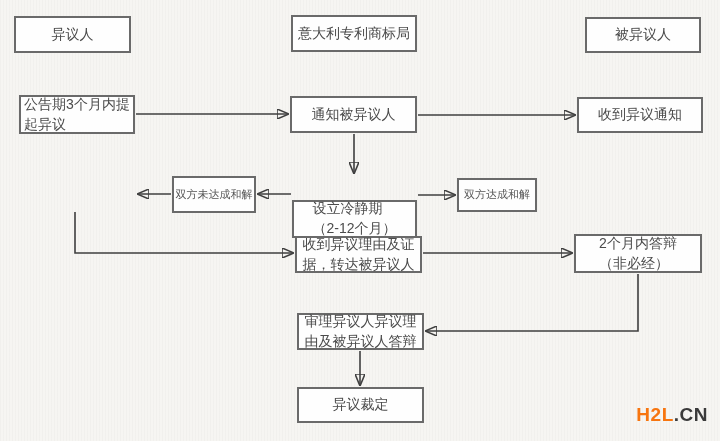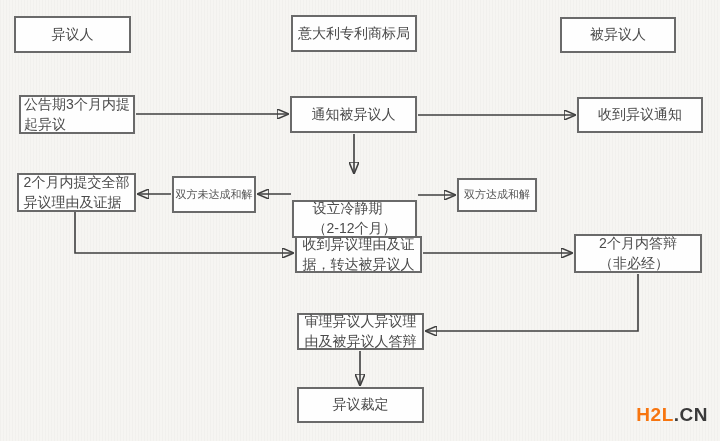--- a/index.html
+++ b/index.html
@@ -79,31 +79,29 @@
     <path d="M75,212 L75,253 L293,253" marker-end="url(#arrowhead)"></path>
     <path d="M423,253 L572,253" marker-end="url(#arrowhead)"></path>
     <path d="M638,274 L638,331 L426,331" marker-end="url(#arrowhead)"></path>
     <path d="M360,351 L360,385" marker-end="url(#arrowhead)"></path>
   </svg>
 
   <div class="node" style="left:14px; top:16px; width:117px; height:37px;">异议人</div>
 
   <div class="node" style="left:291px; top:15px; width:126px; height:37px;">意大利专利商标局</div>
 
-  <div class="node" style="left:560px; top:17px; width:116px; height:36px;">被异议人</div>
+  <div class="node" style="left:585px; top:17px; width:116px; height:36px;">被异议人</div>
 
   <div class="node" style="left:19px; top:95px; width:116px; height:39px;">公告期3个月内提
 起异议</div>
 
   <div class="node" style="left:577px; top:97px; width:126px; height:36px;">收到异议通知</div>
 
   <div class="node" style="left:290px; top:96px; width:127px; height:37px;">通知被异议人</div>
 
-  <div class="node" style="left:17px; top:173px; width:119px; height:39px;">2个月内提交全部
-异议理由及证据</div>
 
   <div class="node small" style="left:172px; top:176px; width:84px; height:37px;">双方未达成和解</div>
 
   <div class="node" style="left:292px; top:175px; width:125px; height:38px;margin-top:25px;">设立冷静期
 （2-12个月）</div>
 
   <div class="node small" style="left:457px; top:178px; width:80px; height:34px;">双方达成和解</div>
 
   <div class="node" style="left:295px; top:236px; width:127px; height:37px;">收到异议理由及证
 据，转达被异议人</div>

